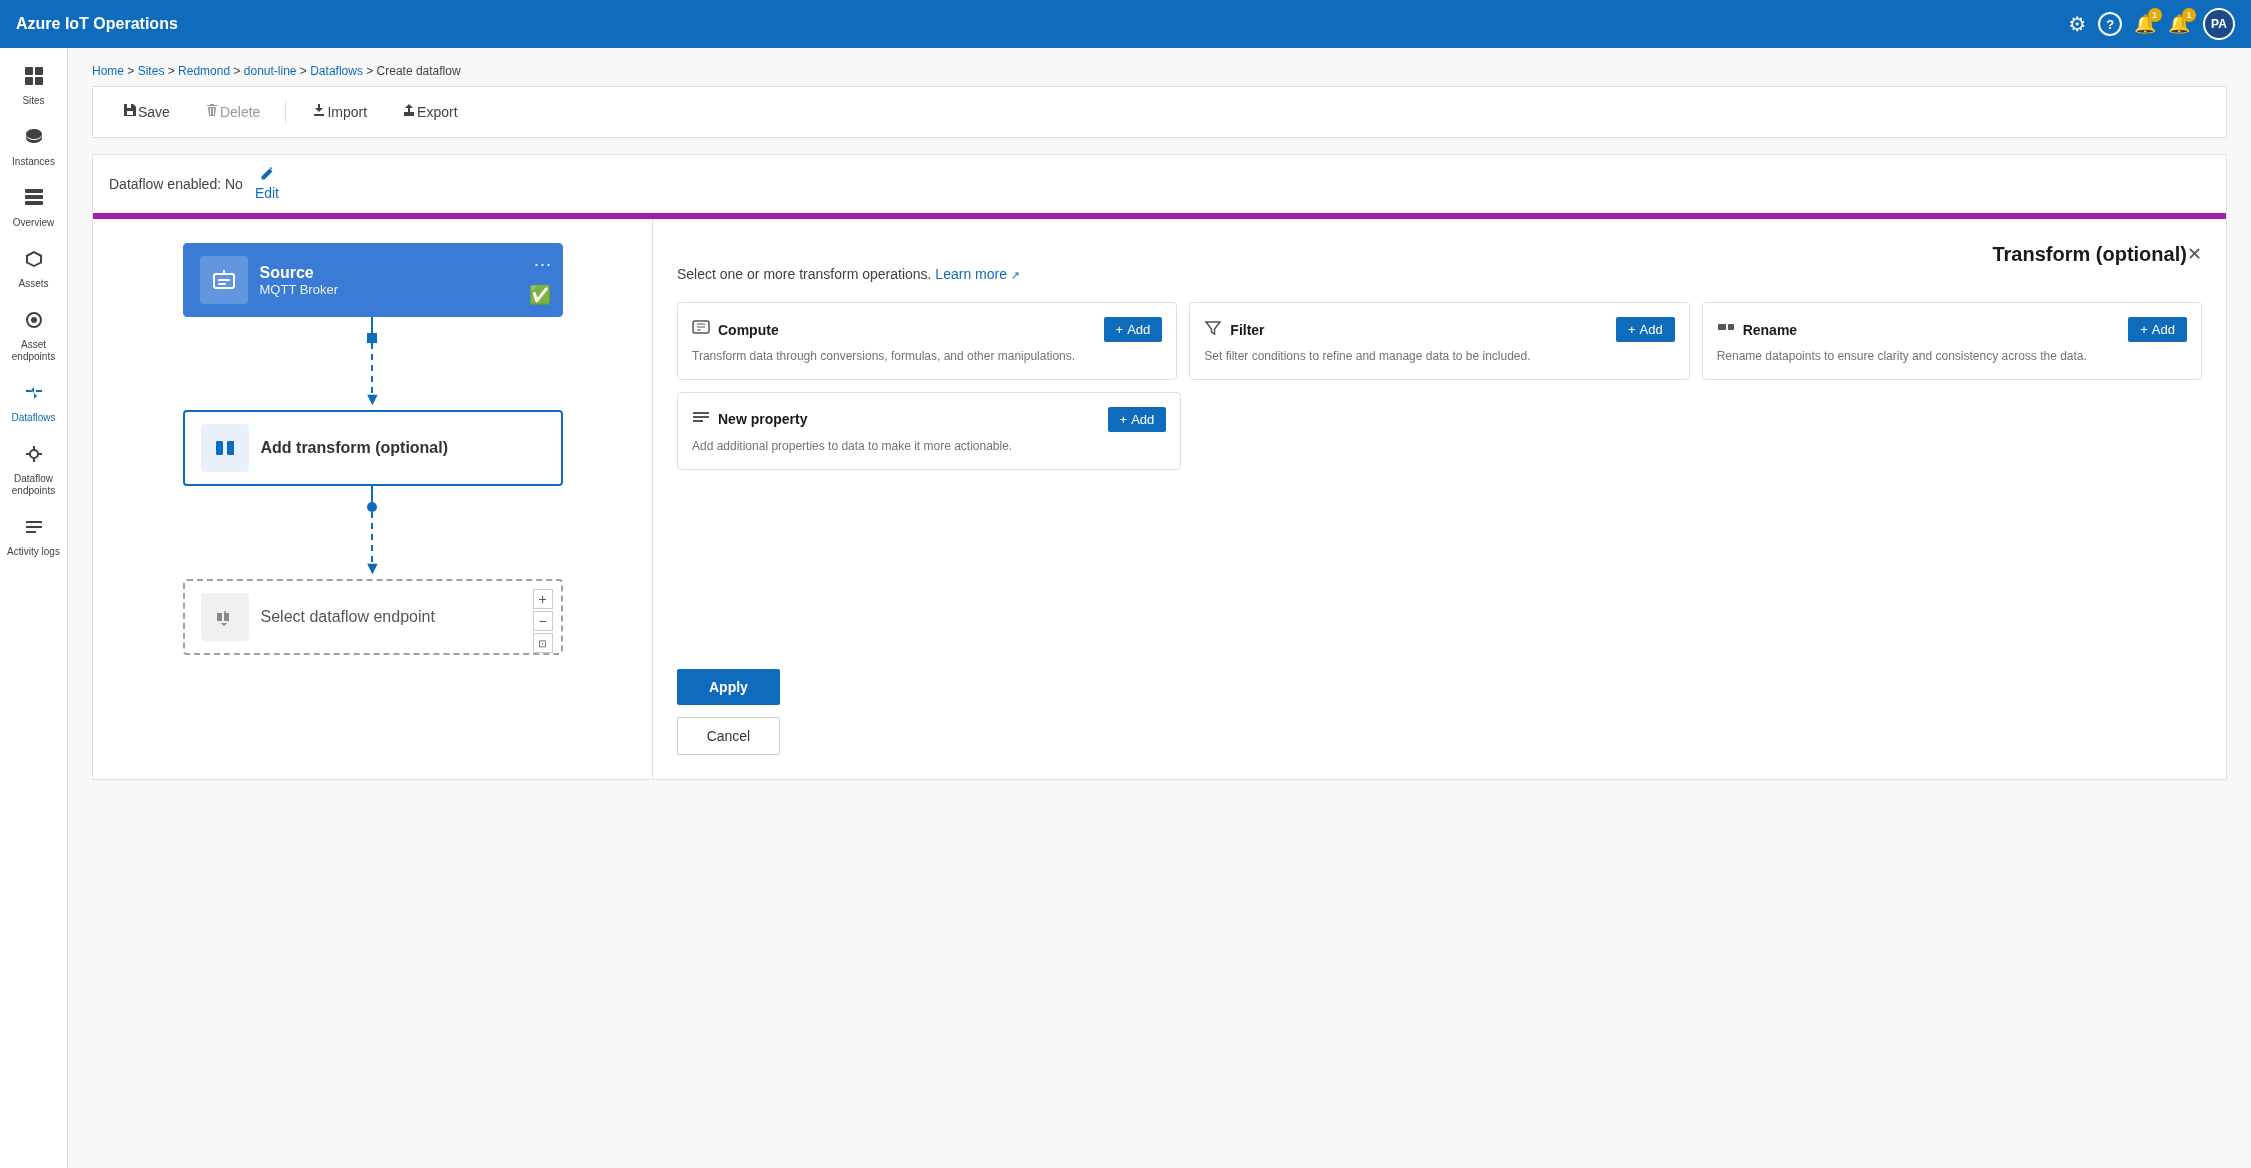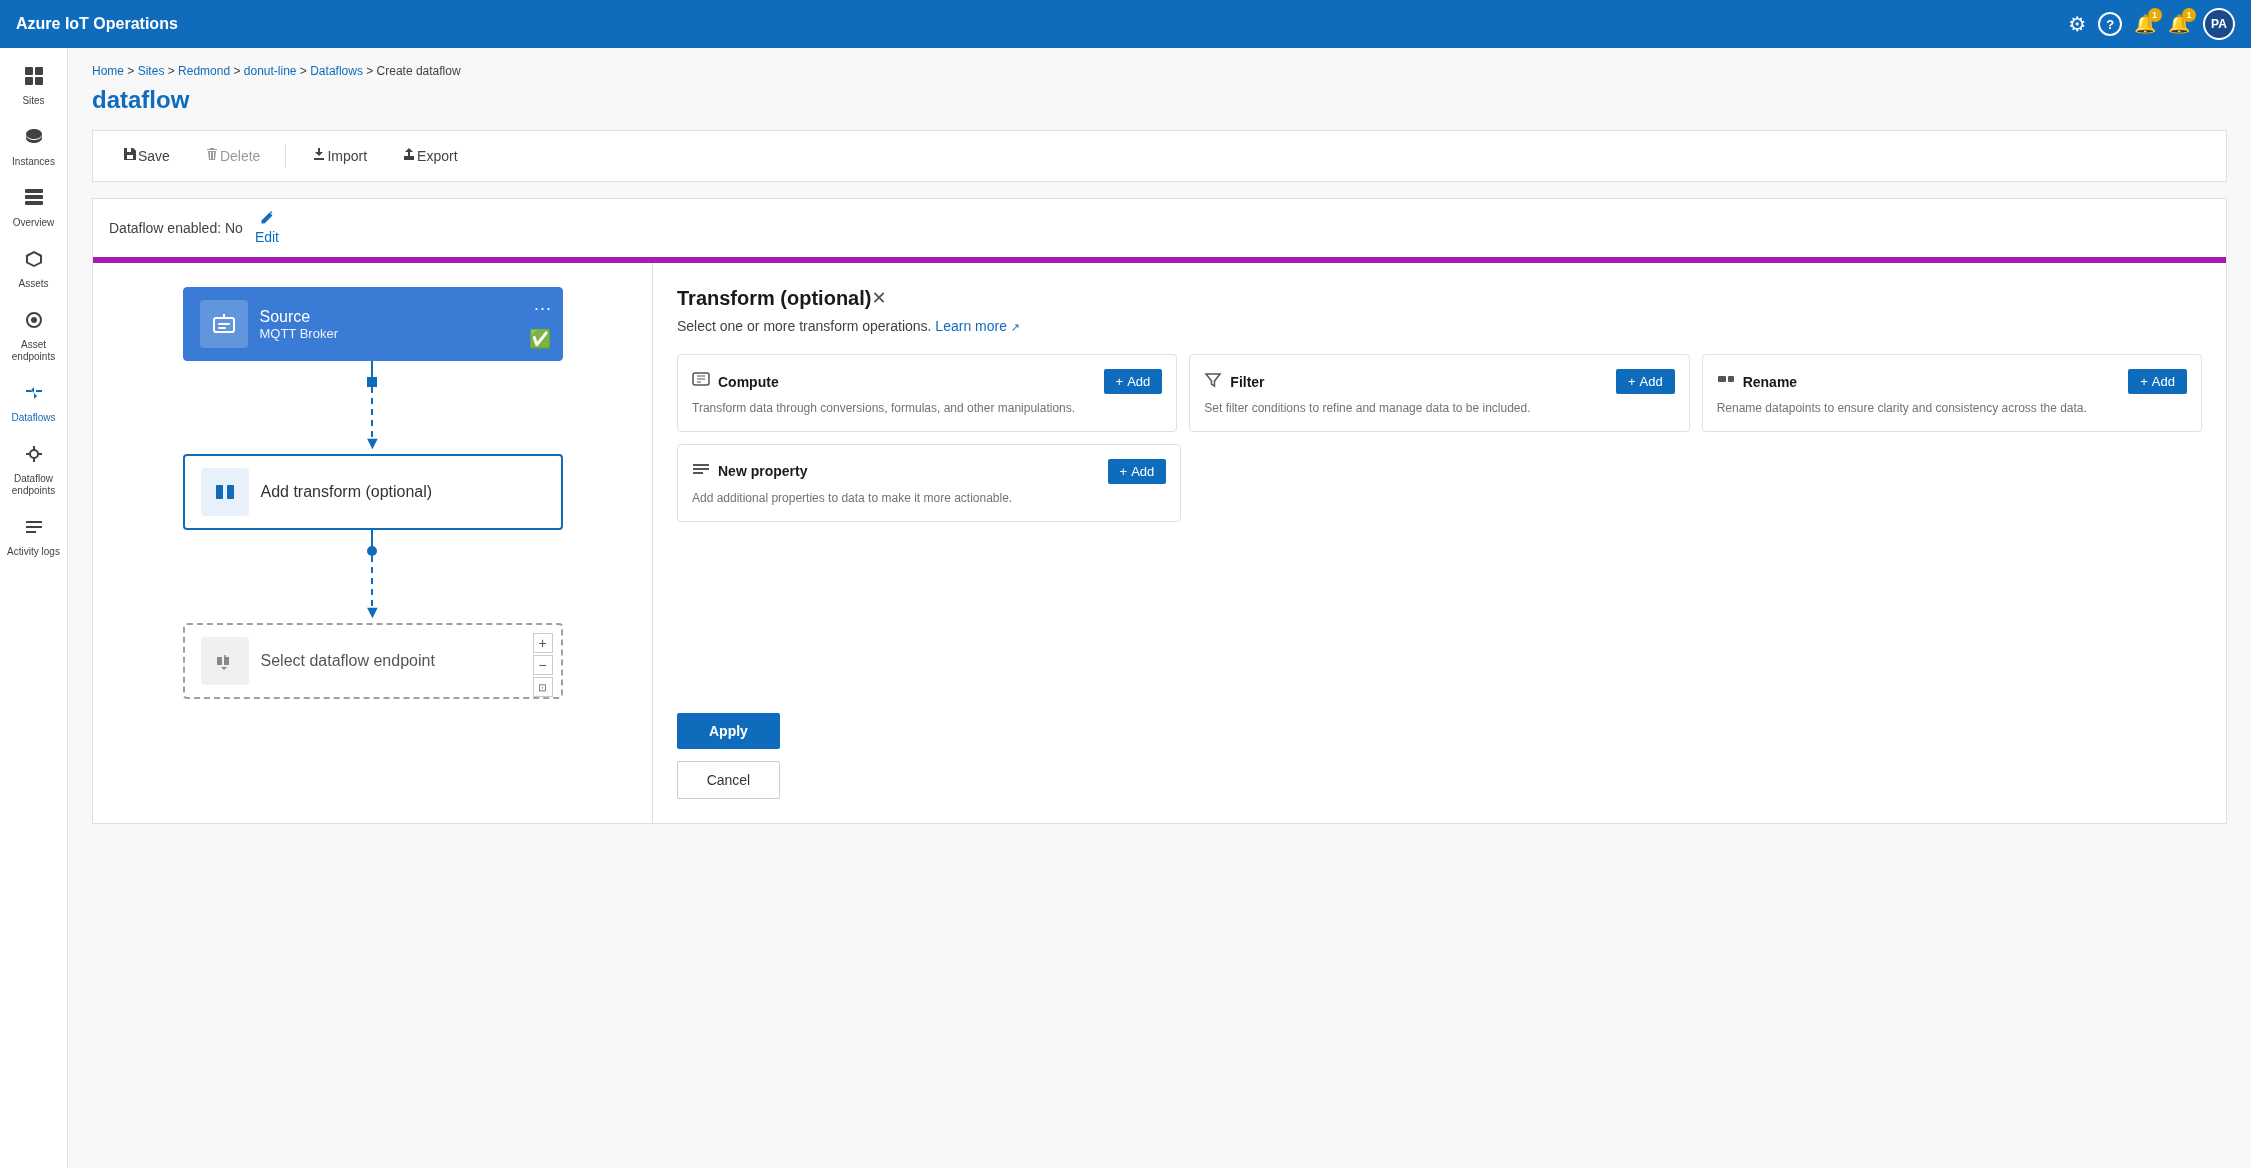--- a/index.html
+++ b/index.html
@@ -179,21 +179,21 @@
       height: 48px;
       background: rgba(255,255,255,0.2);
       border-radius: 4px;
       display: flex;
       align-items: center;
       justify-content: center;
       font-size: 22px;
       flex-shrink: 0;
     }
     .flow-node-info { flex: 1; }
-    .flow-node-title { font-size: 16px; font-weight: 400; }
+    .flow-node-title { font-size: 16px; font-weight: 700; }
     .flow-node-subtitle { font-size: 13px; opacity: 0.9; }
     .flow-node-menu { position: absolute; top: 10px; right: 10px; cursor: pointer; font-size: 18px; }
     .flow-node-check { position: absolute; bottom: 10px; right: 10px; color: #28a745; font-size: 18px; }
 
     
     .flow-node-transform {
       border: 2px solid #0f6cbd;
       border-radius: 4px;
       background: white;
     }
@@ -240,23 +240,22 @@
     
     .transform-panel {
       flex: 1;
       padding: 24px;
       background: white;
       overflow-y: auto;
       position: relative;
     }
     .transform-panel-header {
       display: flex;
-      justify-content: flex-start;
+      justify-content: flex-end;
       align-items: flex-start;
-      margin-bottom: 8px;
     }
     .transform-panel-title { font-size: 20px; font-weight: 600; color: #1a1a1a; }
     .close-btn { cursor: pointer; font-size: 18px; color: #555; border: none; background: none; }
 
     .transform-subtitle { font-size: 14px; color: #424242; margin-bottom: 20px; }
     .transform-subtitle a { color: #0f6cbd; text-decoration: none; }
 
     
     .transform-grid {
       display: grid;
@@ -435,21 +434,20 @@
 
       <div class="breadcrumb">
         <a>Home</a> &gt;
         <a>Sites</a> &gt;
         <a>Redmond</a> &gt;
         <a>donut-line</a> &gt;
         <a>Dataflows</a> &gt;
         <span>Create dataflow</span>
       </div>
 
-      <h1 class="page-title">dataflow</h1>
 
       <div class="toolbar">
         <button class="toolbar-btn">
           <span class="btn-icon">
             <svg width="16" height="16" viewBox="0 0 16 16" fill="currentColor">
                 <path d="M2 2v12h12V4.8L11.2 2H2zm7 0v4H5V2h4zm2 11H5V9h6v4z"></path>
               </svg>
           </span>
           <span>Save</span>
         </button>

